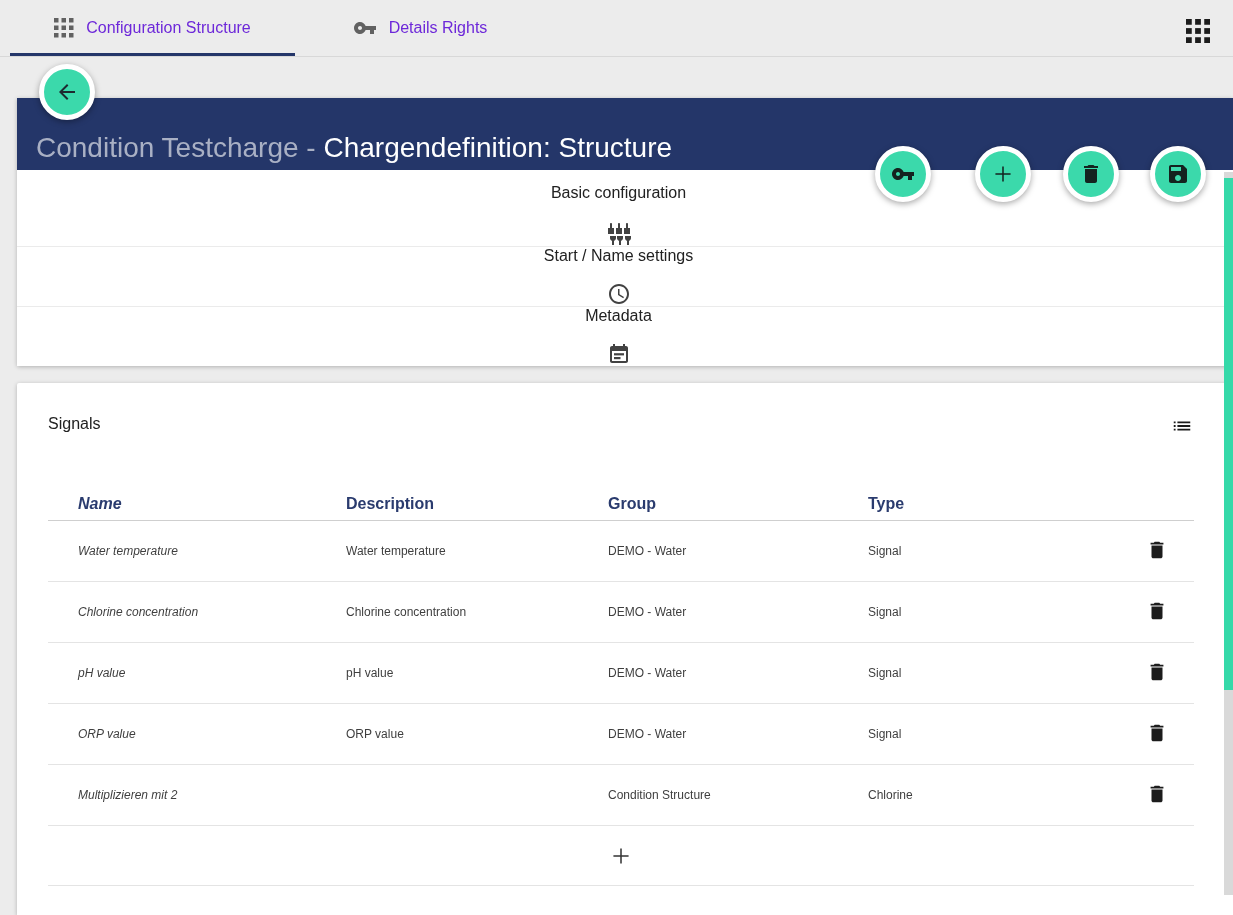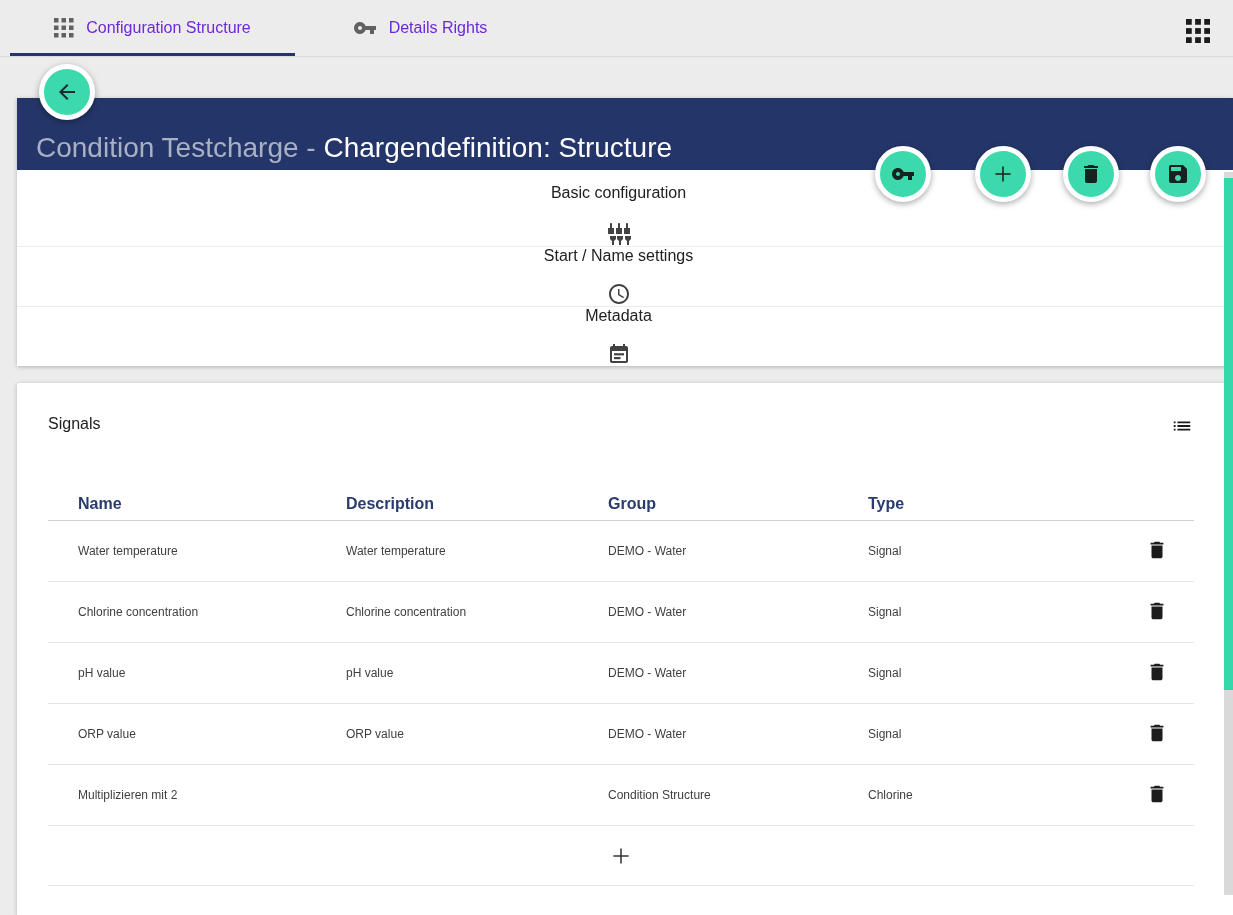--- a/index.html
+++ b/index.html
@@ -80,21 +80,21 @@
   .signals-list-icon { width:22px; height:22px; cursor:pointer; }
 
   .signals-table {
     position:absolute; left:31px; top:105px; width:1146px;
   }
   .thead {
     display:flex; align-items:flex-end; height:33px;
     border-bottom:1px solid #cfcfcf; padding-bottom:7px;
   }
   .thead .th { font-size:16px; font-weight:700; color:#2a3b6e; }
-  .col-name  { width:290px; padding-left:30px; }
+  .col-name  { width:290px; padding-left:30px;font-style:italic; }
   .col-desc  { width:262px;margin-left:8px; }
   .col-group { width:260px; }
   .col-type  { width:234px; }
   .col-del   { flex:1; display:flex; justify-content:flex-end; padding-right:25px; }
 
   .trow {
     display:flex; align-items:center; height:61px;
     border-bottom:1px solid #e4e4e4; font-size:12px; color:#3f3f3f;
   }
   .trow .cell { overflow:hidden; white-space:nowrap; }

